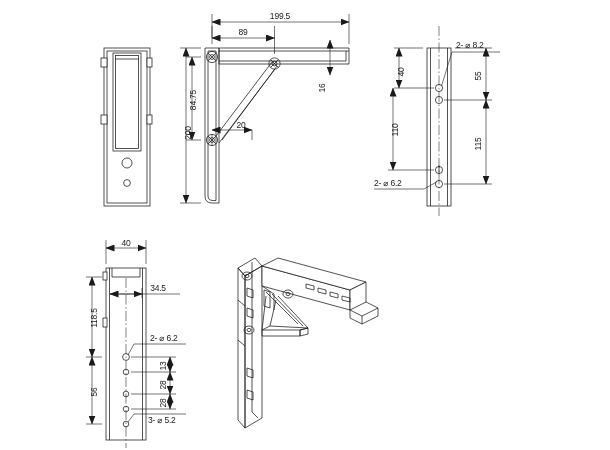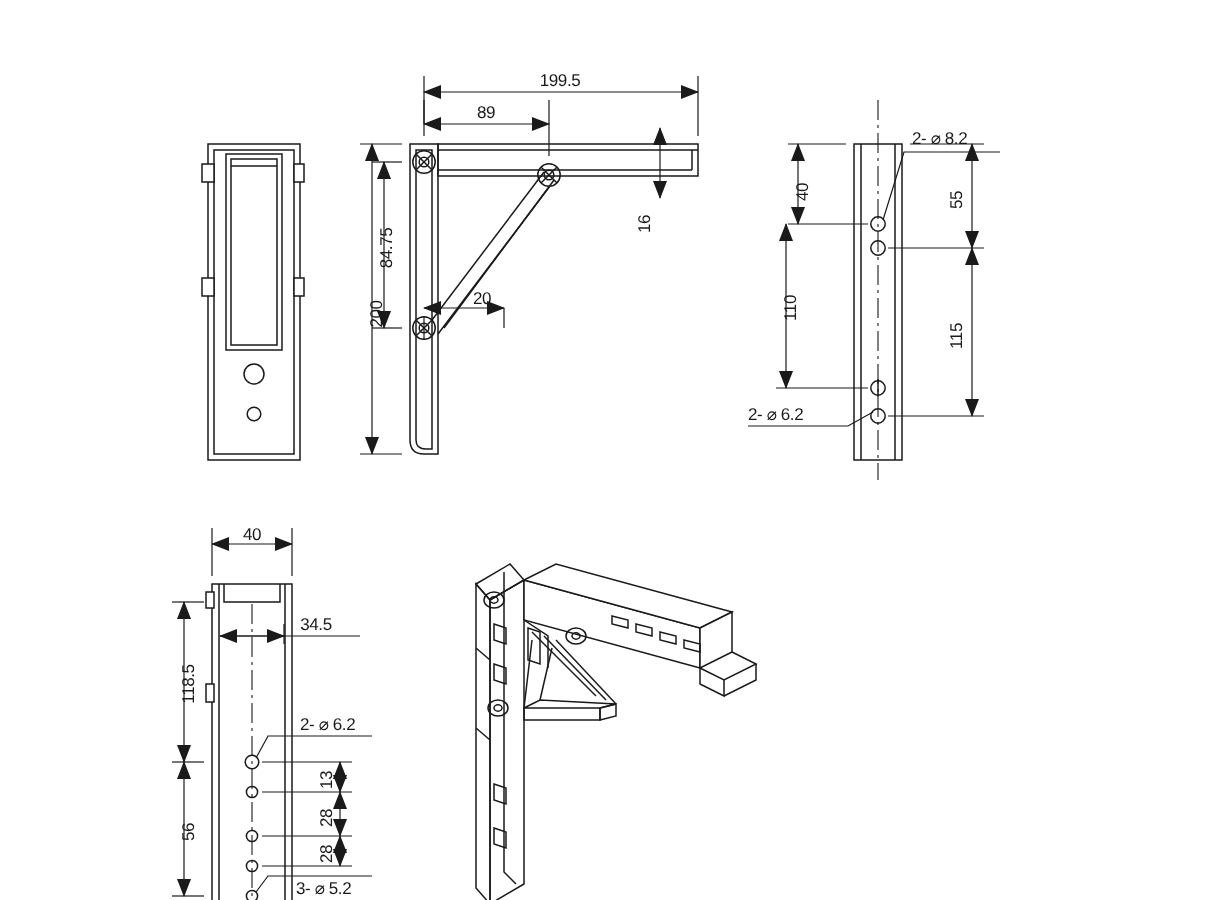--- a/index.html
+++ b/index.html
@@ -1,18 +1,18 @@
 <!DOCTYPE html>
 <html><head>
 <meta charset="utf-8">
 <style>
   html,body{margin:0;padding:0;background:#ffffff;}
   body{width:610px;height:450px;overflow:hidden;
        font-family:"Liberation Sans",sans-serif;color:#1a1a1a;}
-  #sheet{position:relative;width:610px;height:384px;background:#fff;margin-top:24px;}
+  #sheet{position:relative;width:610px;height:384px;background:#fff;}
   svg{display:block;}
   text{font-family:"Liberation Sans",sans-serif;fill:#1a1a1a;}
   .dim{font-size:8.5px;letter-spacing:-0.2px;}
   .lead{font-size:8.5px;letter-spacing:-0.2px;}
 </style>
 </head>
 <body>
 
 <div id="sheet">
 <svg width="610" height="450" viewBox="0 0 610 450">

